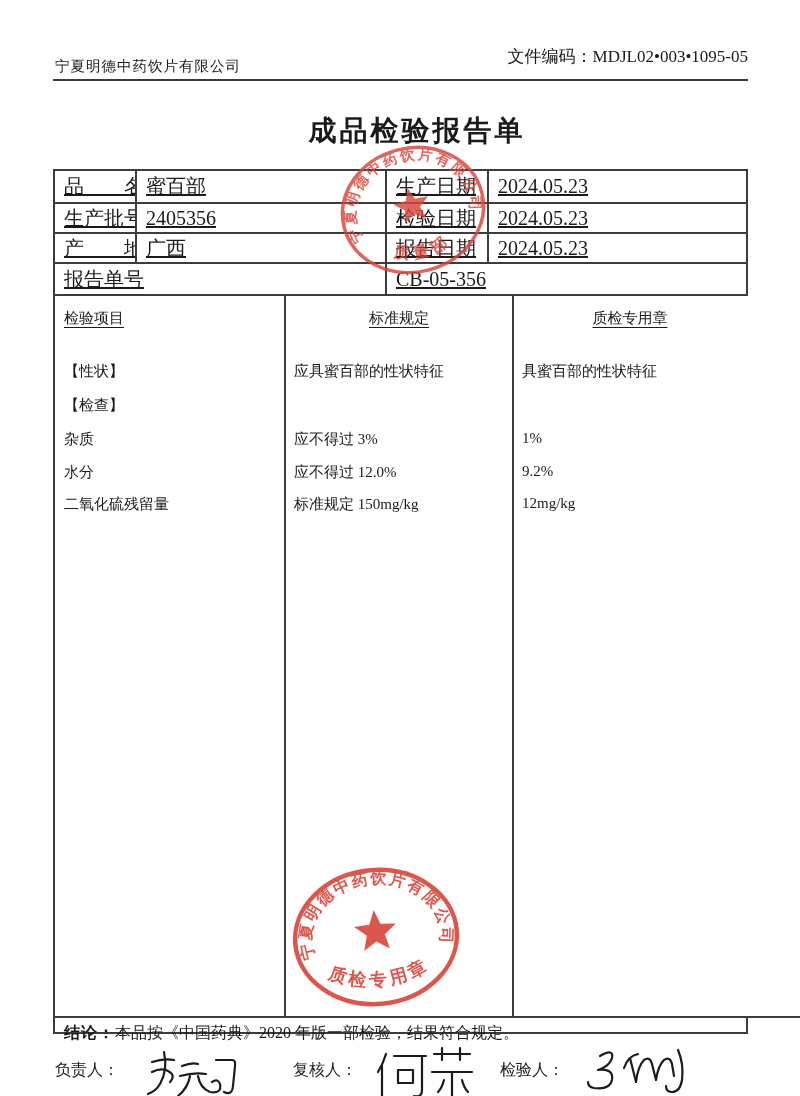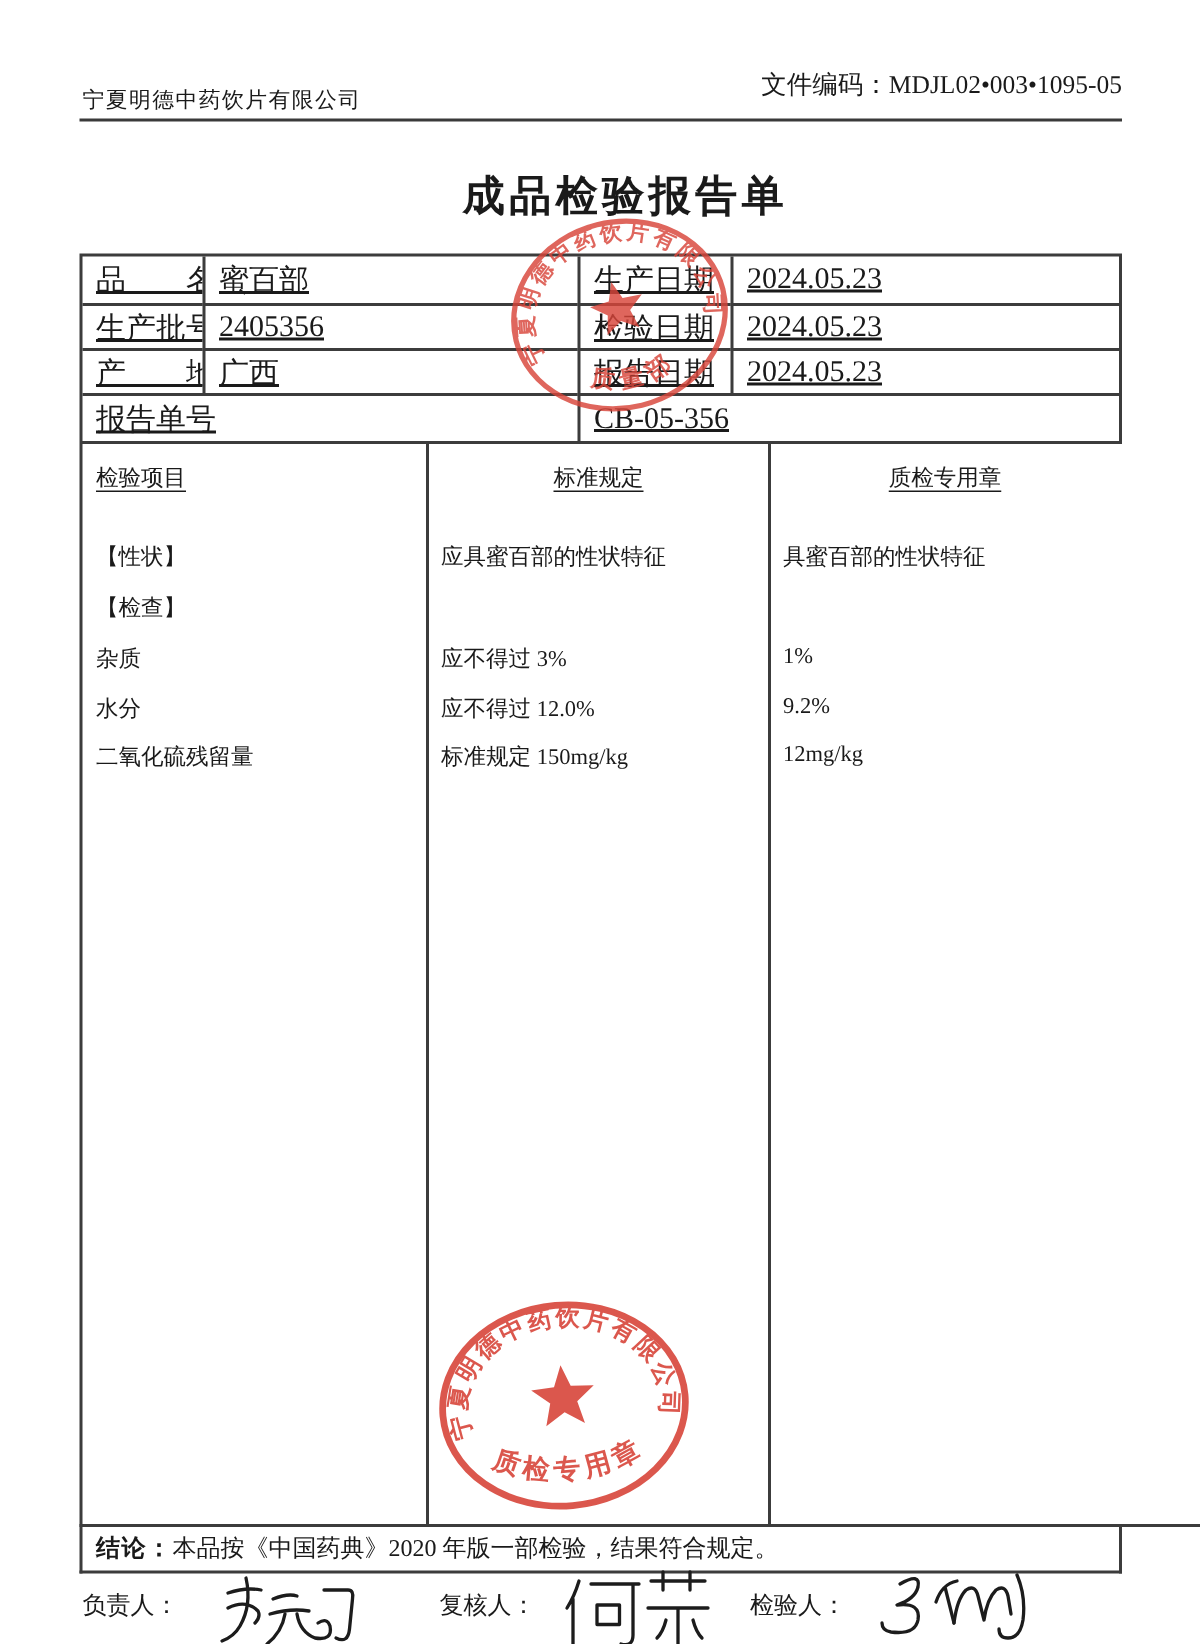--- a/index.html
+++ b/index.html
@@ -28,21 +28,21 @@
   .vline{position:absolute;top:0;bottom:0;width:2px;background:#3c3c3c;}
   .vline1{left:229px;} .vline2{left:457px;}
   .ih{position:absolute;top:13px;font-size:15px;text-decoration:underline;
       text-underline-offset:4px;}
   .ih1{left:9px;} .ih2{left:231px;width:226px;text-align:center;}
   .ih3{left:459px;width:232px;text-align:center;}
   .ir{position:absolute;font-size:15px;white-space:nowrap;}
   .c1{left:9px;} .c2{left:239px;} .c3{left:467px;}
   .r1{top:66px;font-family:Liberation Mono, monospace;} .r2{top:100px;} .r3{top:134px;} .r4{top:167px;} .r5{top:199px;}
   
-  .conclusion{position:absolute;left:53px;top:994px;width:695px;height:31px;
+  .conclusion{position:absolute;left:53px;top:994px;width:695px;height:16px;
               border:2px solid #3c3c3c;border-top:none;box-sizing:border-box;
               font-size:16px;line-height:29px;padding-left:9px;white-space:nowrap;}
   .conclusion b{letter-spacing:1px;}
   
   .sig-label{position:absolute;top:1036px;font-size:16px;}
   .sl1{left:55px;} .sl2{left:293px;} .sl3{left:500px;}
   .sig-svg{position:absolute;}
   .sig-svg path{fill:none;stroke:#1c1c1c;stroke-width:2.2;stroke-linecap:round;
                 stroke-linejoin:round;}
   

